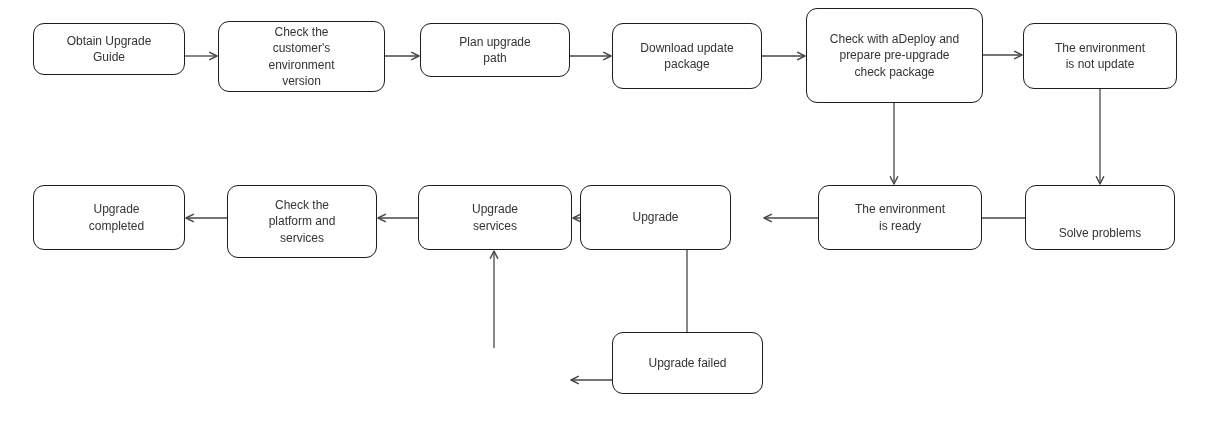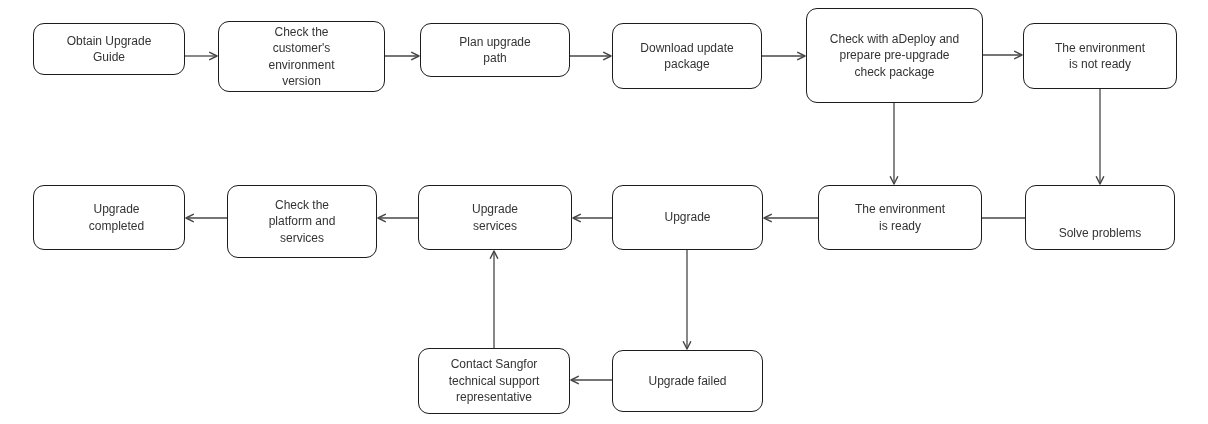--- a/index.html
+++ b/index.html
@@ -62,39 +62,36 @@
     <div class="node" style="left: 420px; top: 23px; width: 150px; height: 54px;">
       <span class="label" style="width: 90px;">Plan upgrade path</span>
     </div>
     <div class="node" style="left: 612px; top: 23px; width: 150px; height: 66px;">
       <span class="label" style="width: 112px;">Download update package</span>
     </div>
     <div class="node" style="left: 806px; top: 8px; width: 177px; height: 95px;">
       <span class="label" style="width: 130px;">Check with aDeploy and prepare pre-upgrade check package</span>
     </div>
     <div class="node" style="left: 1023px; top: 23px; width: 154px; height: 66px;">
-      <span class="label" style="width: 102px;">The environment is not ready</span>
+      <span class="label" style="width: 102px;">The environment is not update</span>
     </div>
     <div class="node" style="left: 33px; top: 185px; width: 152px; height: 65px; padding-left: 20px;">
       <span class="label" style="width: 80px;">Upgrade completed</span>
     </div>
     <div class="node" style="left: 227px; top: 185px; width: 150px; height: 73px;">
       <span class="label" style="width: 86px;">Check the platform and services</span>
     </div>
     <div class="node" style="left: 418px; top: 185px; width: 154px; height: 65px;">
       <span class="label" style="width: 80px;">Upgrade services</span>
     </div>
-    <div class="node" style="left: 612px; top: 185px; width: 151px; height: 65px;">
+    <div class="node" style="left: 580px; top: 185px; width: 151px; height: 65px;">
       <span class="label" style="width: 120px;">Upgrade</span>
     </div>
     <div class="node" style="left: 818px; top: 185px; width: 164px; height: 65px;">
       <span class="label" style="width: 102px;">The environment is ready</span>
     </div>
     <div class="node" style="left: 1025px; top: 185px; width: 150px; height: 65px;">
       <span class="label" style="width: 120px; margin-top: 32px;">Solve problems</span>
     </div>
-    <div class="node" style="left: 418px; top: 348px; width: 152px; height: 66px;">
-      <span class="label" style="width: 112px;">Contact Sangfor technical support representative</span>
-    </div>
-    <div class="node" style="left: 612px; top: 350px; width: 151px; height: 62px;">
+    <div class="node" style="left: 612px; top: 332px; width: 151px; height: 62px;">
       <span class="label" style="width: 120px;">Upgrade failed</span>
     </div>
   </div>
 
 </body></html>

